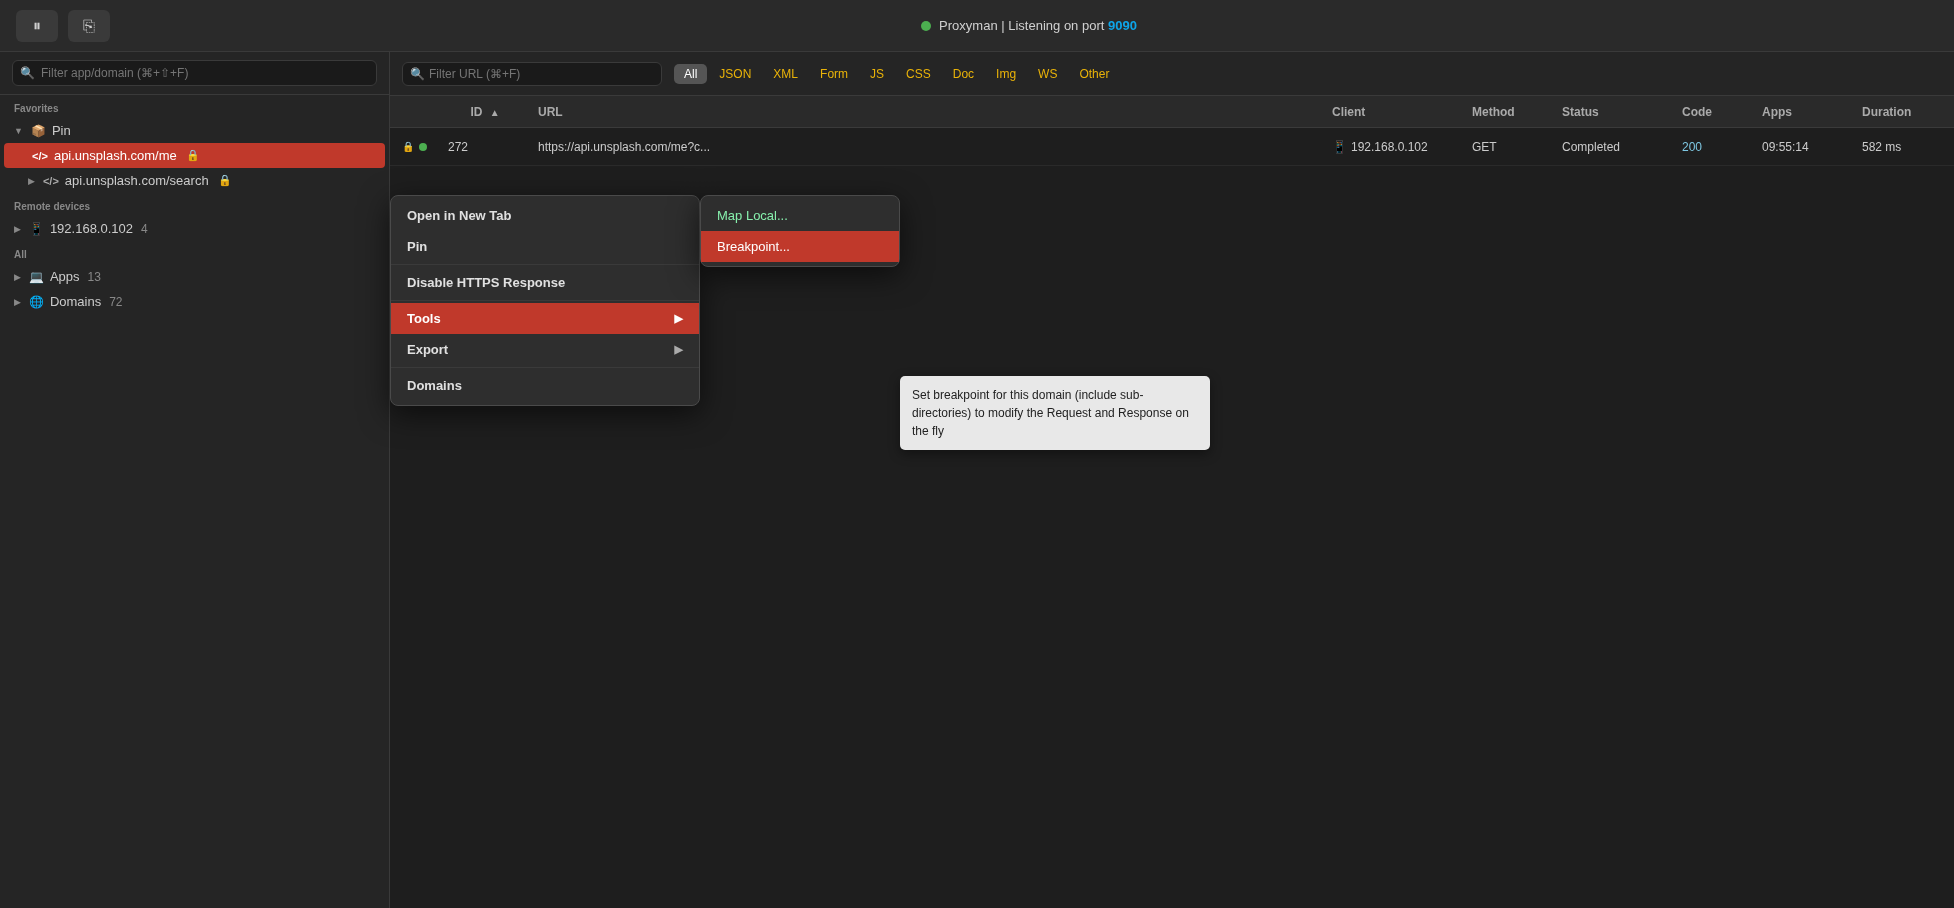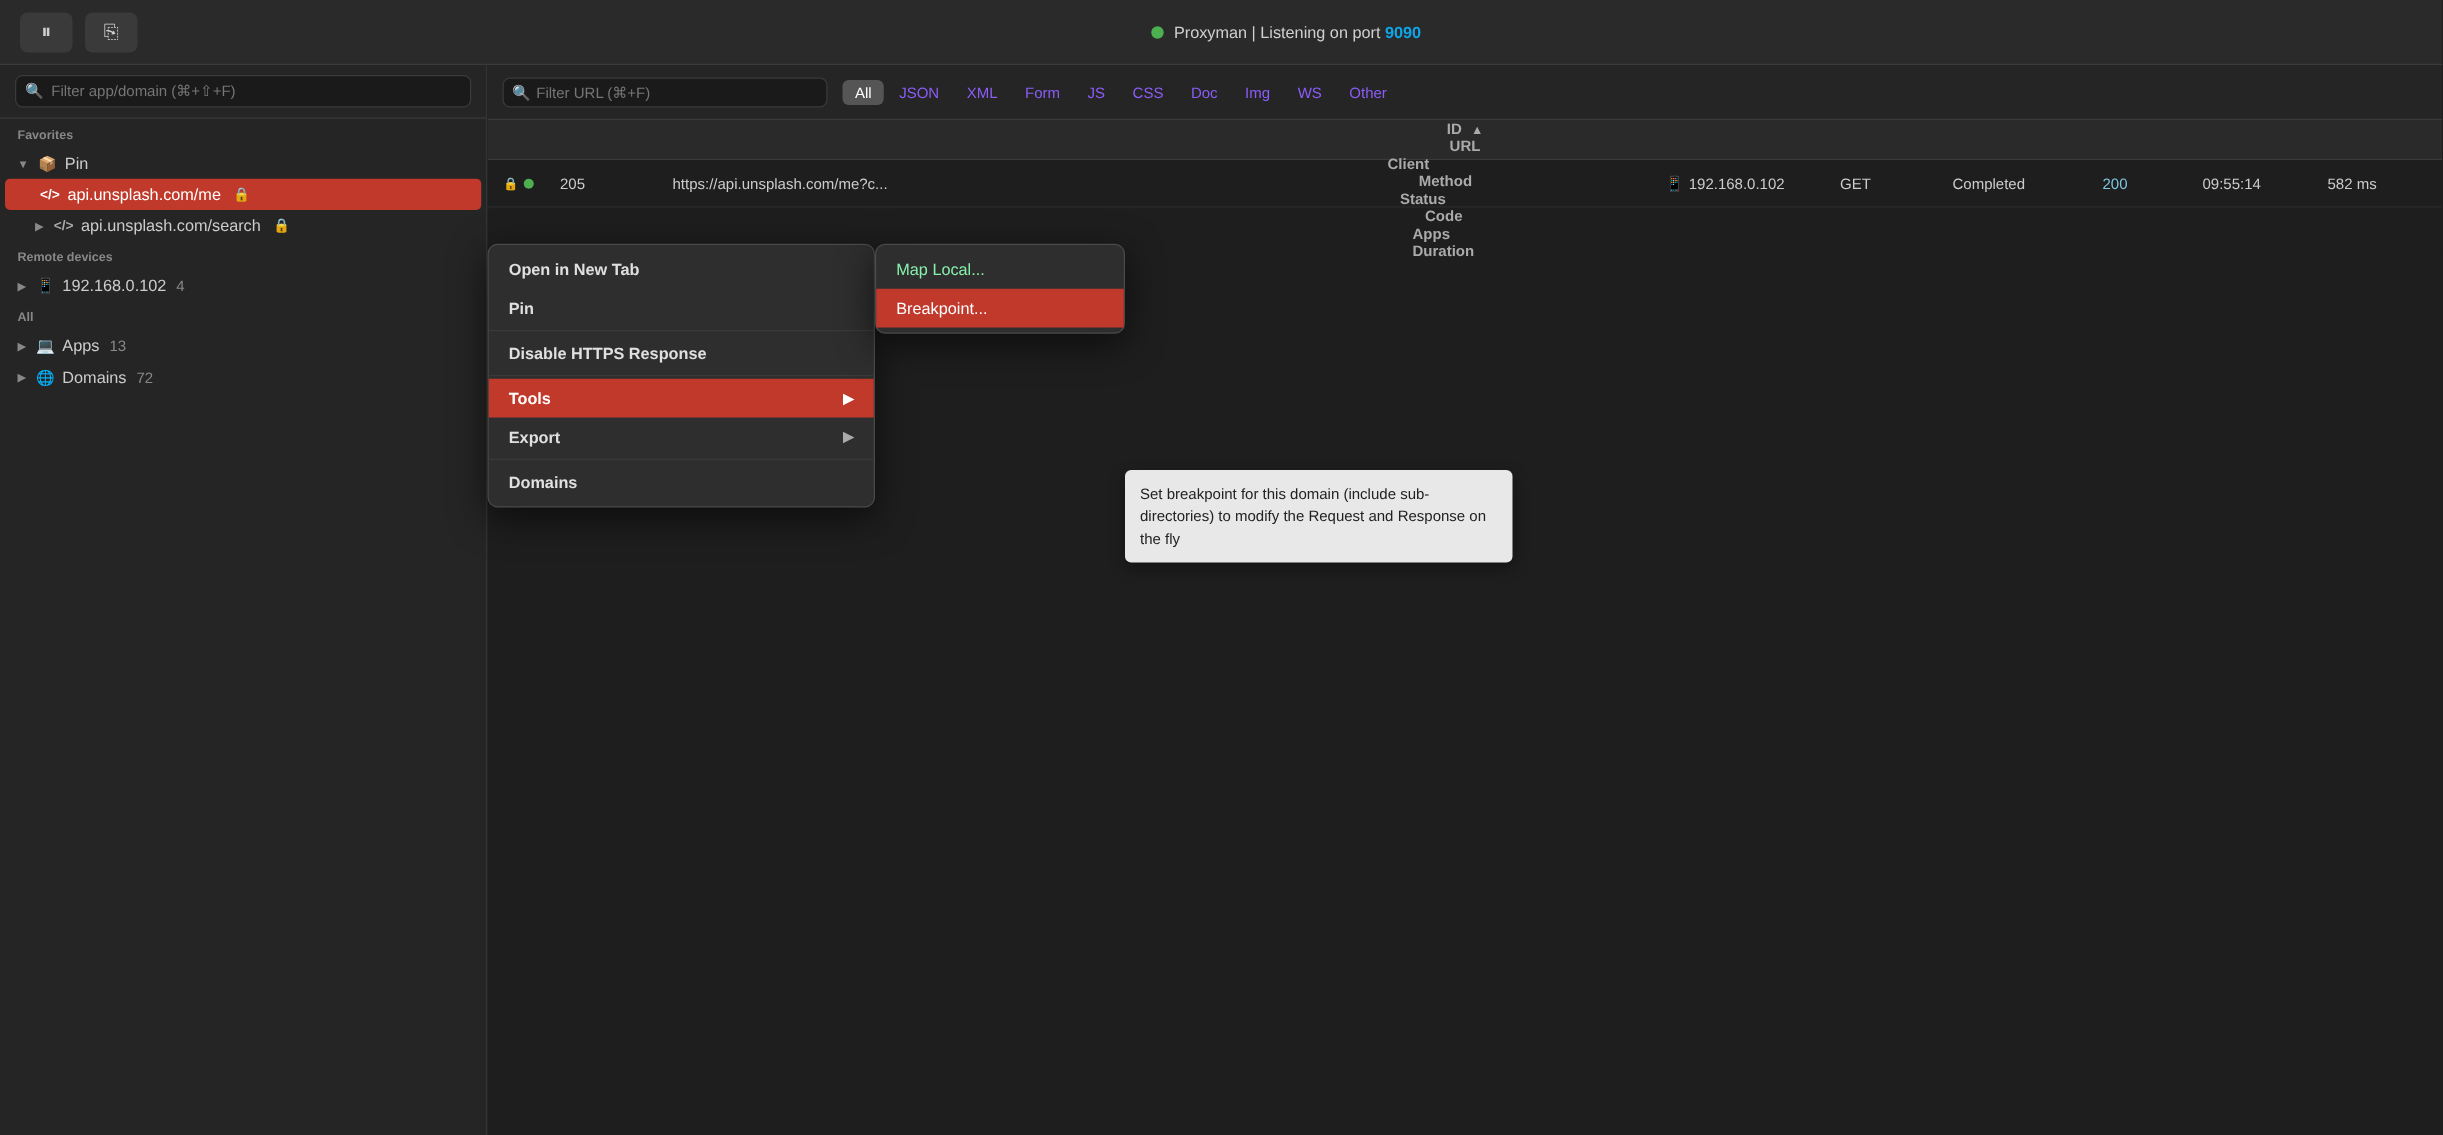--- a/index.html
+++ b/index.html
@@ -182,39 +182,38 @@
     .filter-tabs {
       display: flex;
       gap: 2px;
       margin-left: 4px;
     }
     .filter-tab {
       padding: 3px 10px;
       border-radius: 5px;
       font-size: 12px;
       cursor: pointer;
-      color: #8b5cf6;
+      color: #eab308;
       border: none;
       background: transparent;
     }
     .filter-tab.active {
       background: #555;
       color: #fff;
     }
 
     
     .table-header {
       display: flex;
       align-items: center;
       background: #2a2a2a;
       border-bottom: 1px solid #3a3a3a;
       height: 32px;
       padding: 0;
       flex-shrink: 0;
-      flex-direction: column;
     }
     .th {
       font-size: 12px;
       font-weight: 600;
       color: #aaa;
       padding: 0 8px;
       white-space: nowrap;
       user-select: none;
     }
     .th.id-col { width: 90px; text-align: center; }
@@ -465,21 +464,21 @@
       <div class="th date-col">Apps</div>
       <div class="th duration-col">Duration</div>
     </div>
 
     <div class="table-body">
       <div class="table-row">
         <div class="td" style="width:50px; display:flex; align-items:center; justify-content:center; gap:4px;">
           <span class="lock-small">🔒</span>
           <span class="green-dot"></span>
         </div>
-        <div class="td id-col">205</div>
+        <div class="td id-col">272</div>
         <div class="td url-col">https://api.unsplash.com/me?c...</div>
         <div class="td client-col" style="display:flex;align-items:center;gap:4px;">
           <span style="font-size:12px;">📱</span>
           <span>192.168.0.102</span>
         </div>
         <div class="td method-col">GET</div>
         <div class="td status-col">Completed</div>
         <div class="td code-col">200</div>
         <div class="td date-col">09:55:14</div>
         <div class="td duration-col">582 ms</div>

